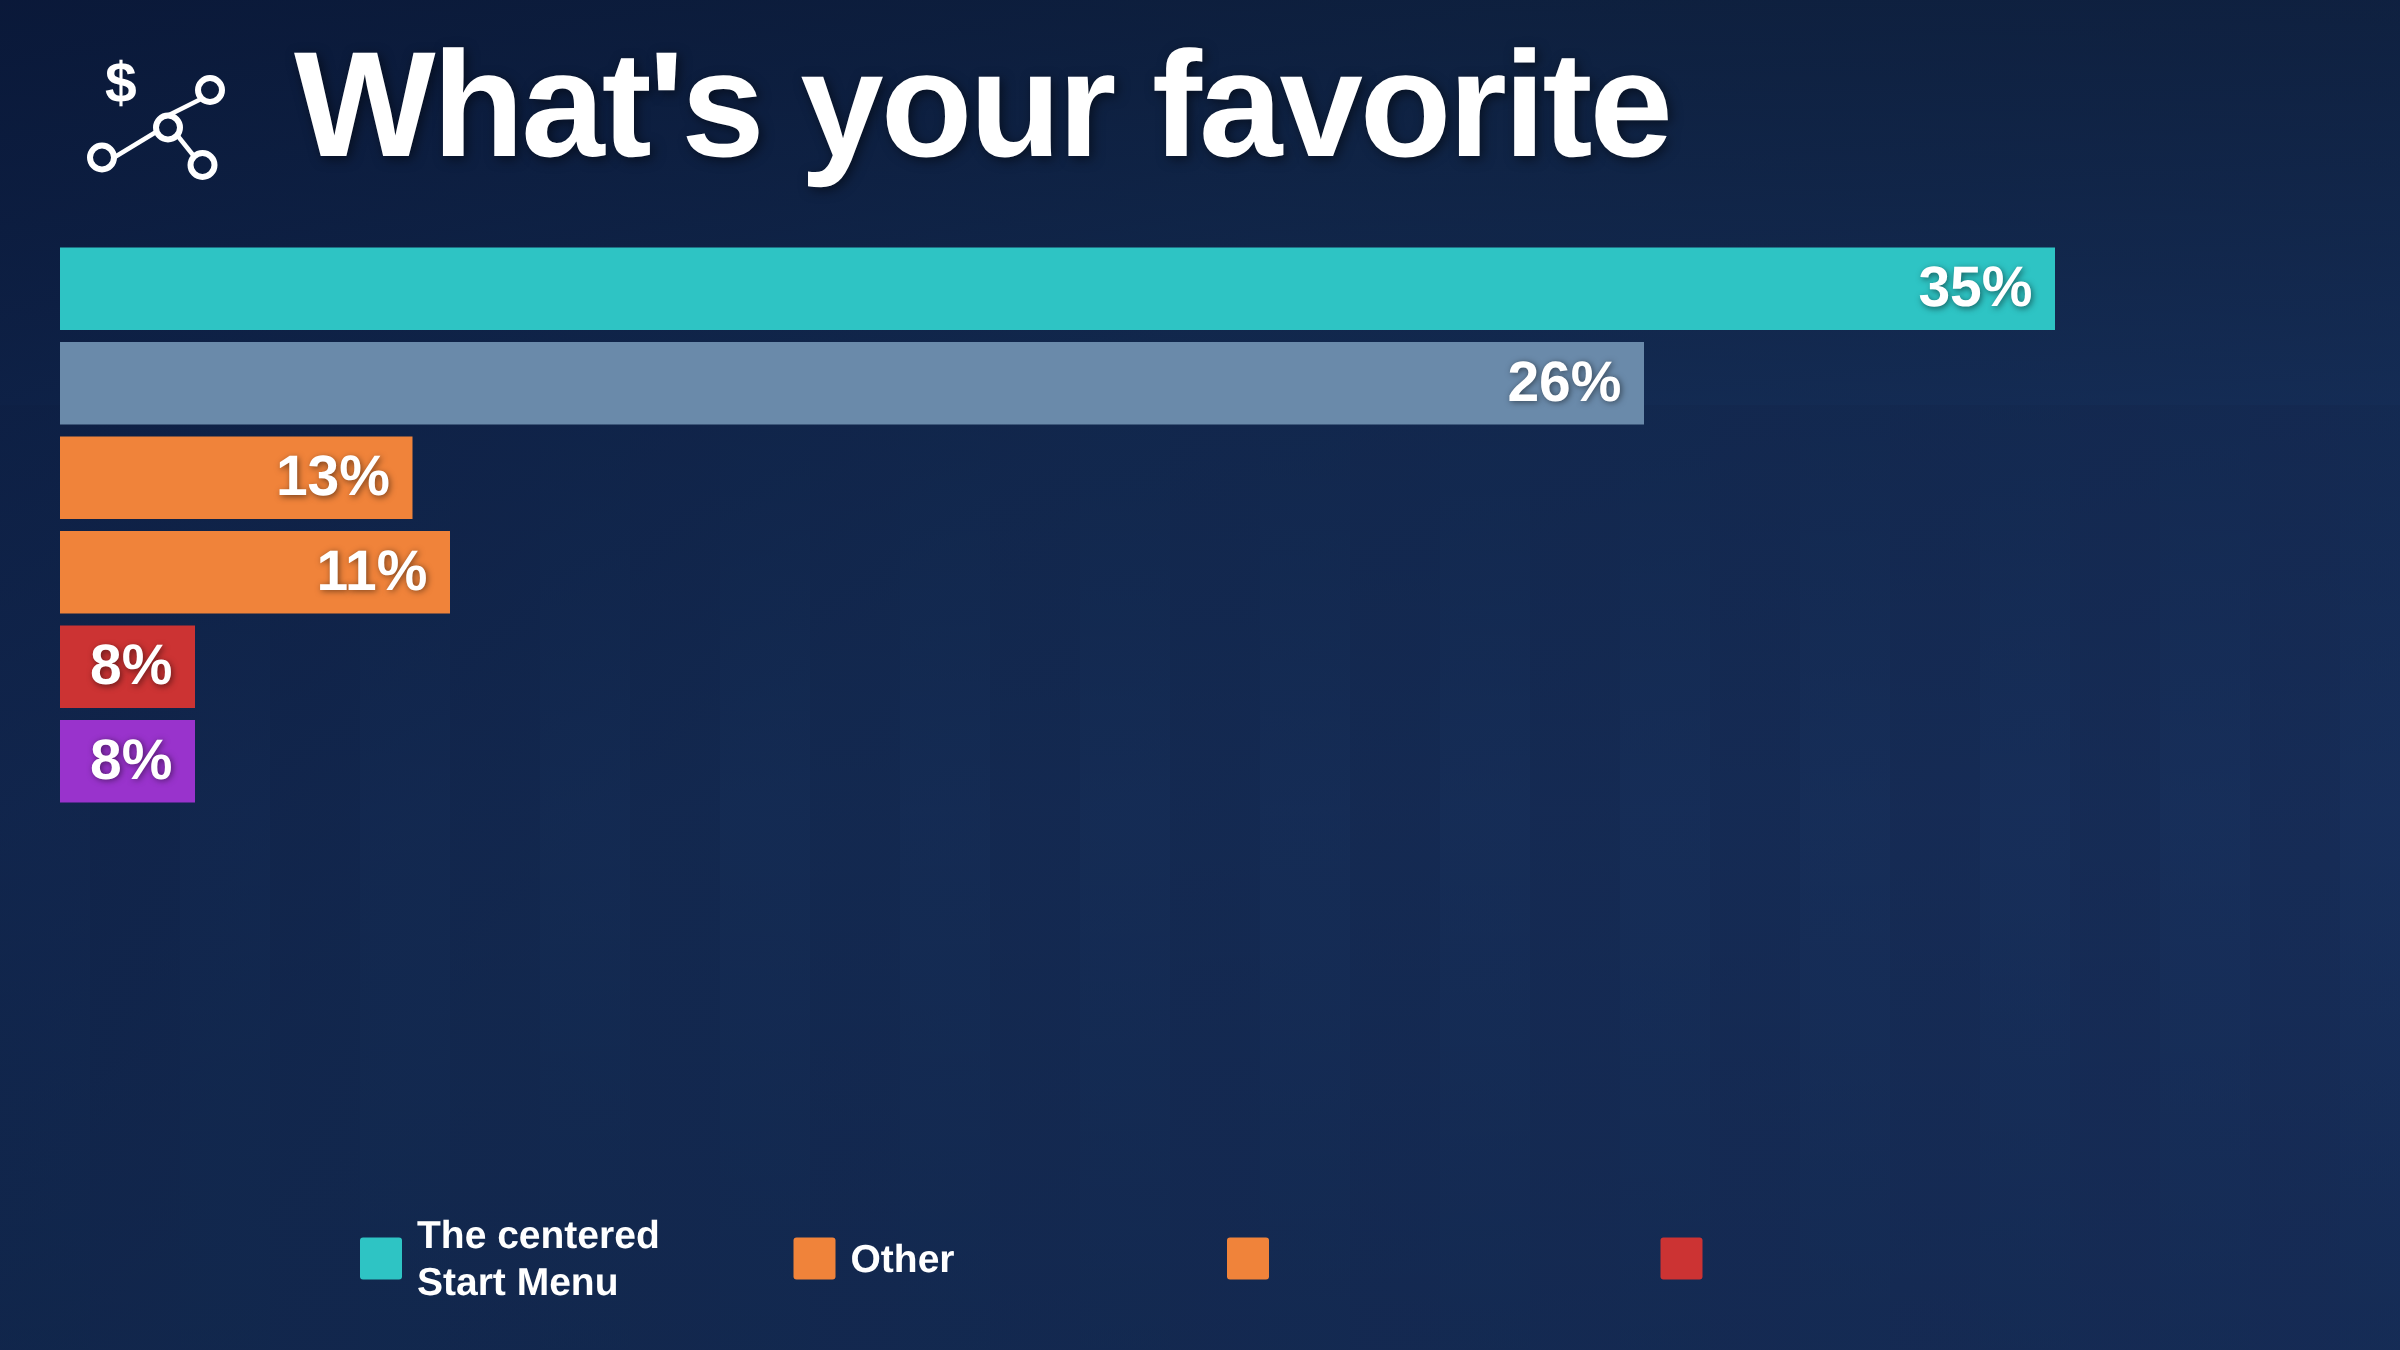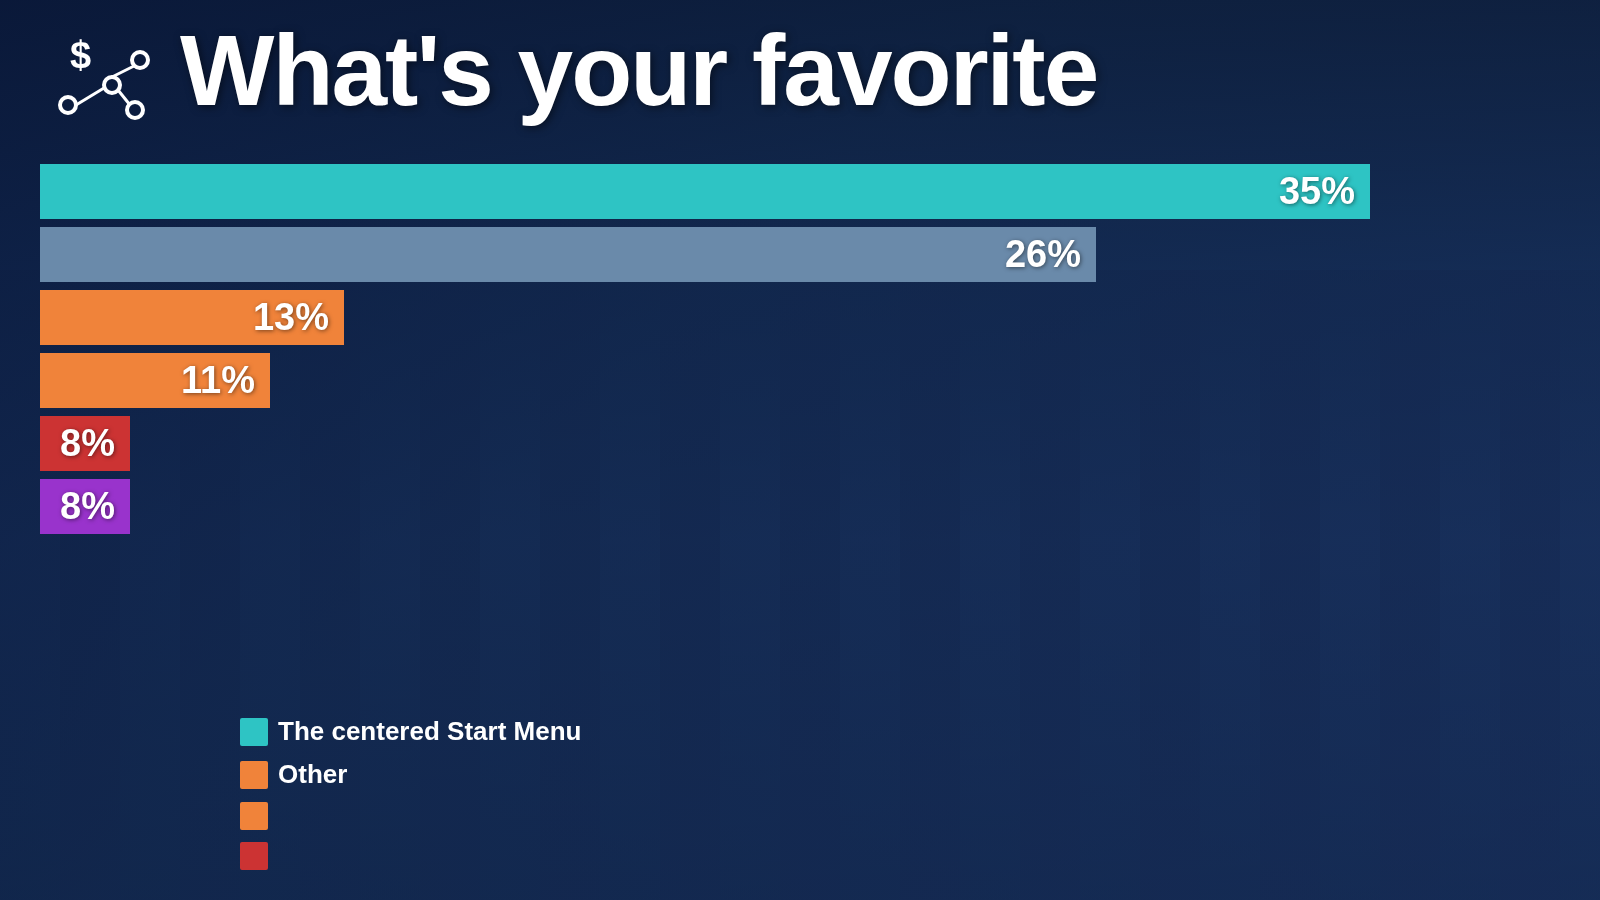--- a/index.html
+++ b/index.html
@@ -69,20 +69,21 @@
       flex-shrink: 0;
     }
 
     .chart-icon {
       width: 120px;
       height: 120px;
     }
 
     .title-area {
       flex: 1;
+      margin-left: 16px;
     }
 
     .title {
       font-size: 100px;
       font-weight: 900;
       color: white;
       line-height: 1.0;
       letter-spacing: -2px;
       text-shadow: 2px 2px 8px rgba(0,0,0,0.5);
     }
@@ -117,28 +118,28 @@
       font-weight: 900;
       color: white;
       text-shadow: 1px 1px 4px rgba(0,0,0,0.5);
     }
 
     
     
 
     .bar-row-1 .bar { width: 1330px; background: #2ec4c4; }
     .bar-row-2 .bar { width: 1056px; background: #6a8aaa; }
-    .bar-row-3 .bar { width: 304px; background: #f0833a; }
-    .bar-row-4 .bar { width: 230px; background: #f0833a; }
+    .bar-row-3 .bar { width: 235px; background: #f0833a; }
+    .bar-row-4 .bar { width: 260px; background: #f0833a; }
     .bar-row-5 .bar { width: 90px; background: #cc3333; }
     .bar-row-6 .bar { width: 90px; background: #9933cc; }
 
     .legend-section {
       display: grid;
-      grid-template-columns: 1fr;
+      grid-template-columns: 1fr 1fr 1fr 1fr;
       gap: 12px 36px;
       padding: 15px 200px 10px 200px;
     }
 
     .legend-item {
       display: flex;
       align-items: center;
       gap: 10px;
     }
 

